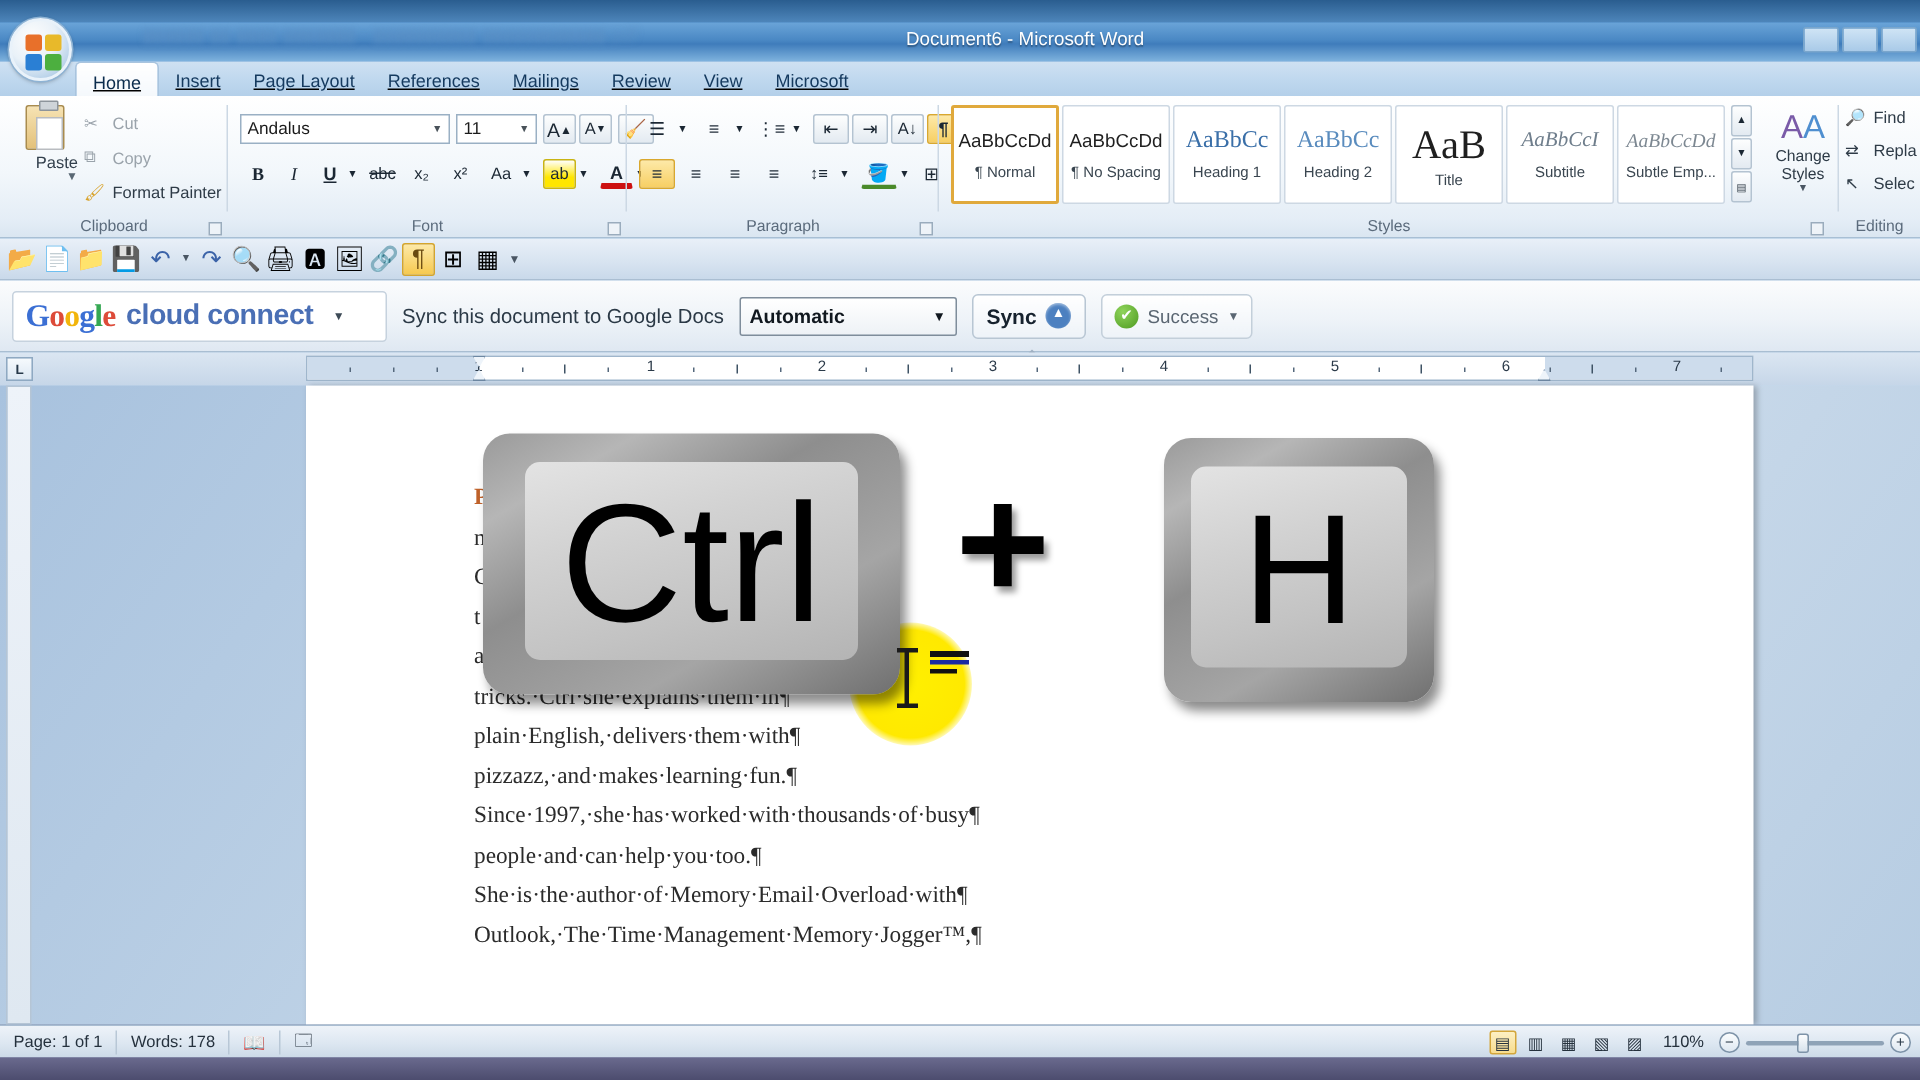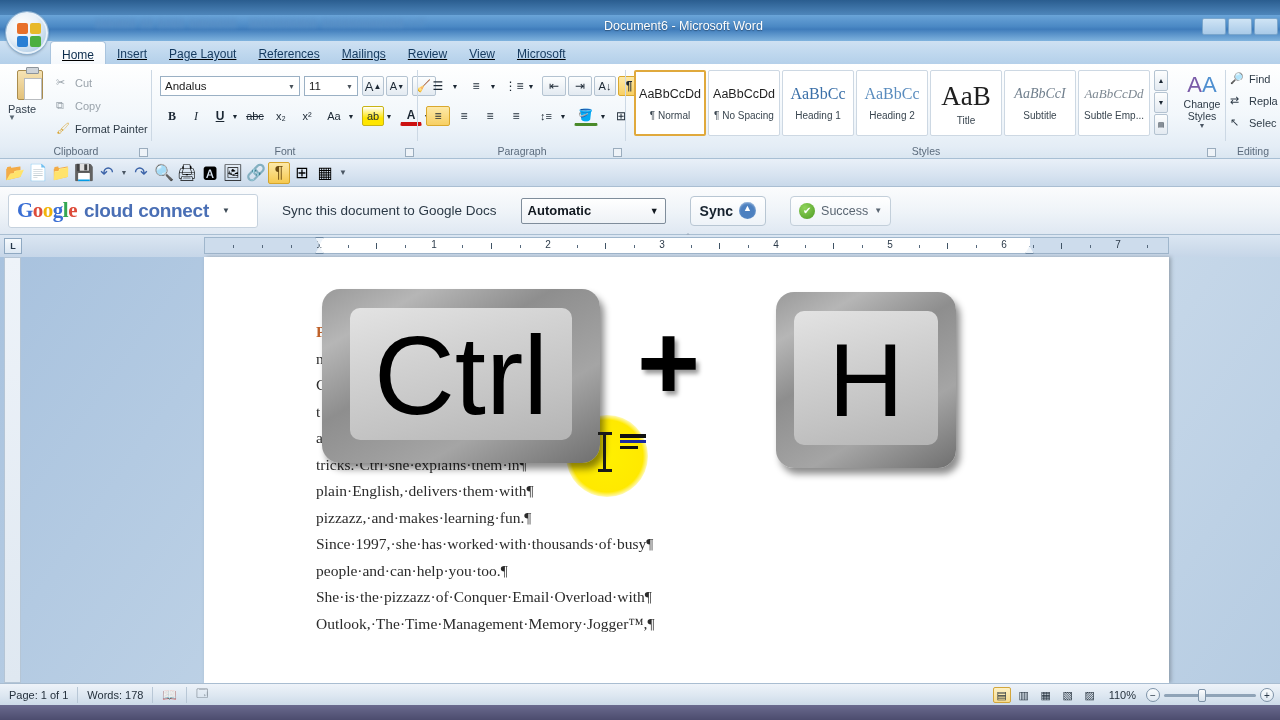--- a/index.html
+++ b/index.html
@@ -73,21 +73,21 @@
   .group { position: absolute; top: 0; height: 95px; }
   .group-label {
     position: absolute; bottom: 2px; width: 100%; text-align: center;
     font-size: 10.5px; color: #5b6b7c;
   }
   .group-sep { position: absolute; top: 6px; bottom: 18px; width: 1px; background: #ccd8e4; }
   .dlg { position: absolute; bottom: 2px; right: 4px; width: 9px; height: 9px;
          border: 1px solid #9aacbd; background: #eef3f8; }
 
   
-  .paste-btn { position: absolute; left: 8px; top: 6px; width: 44px; text-align: left; }
+  .paste-btn { position: absolute; left: 8px; top: 6px; width: 44px; text-align: right; }
   .paste-ico {
     width: 26px; height: 30px; margin: 0 auto;
     background: linear-gradient(180deg,#f6e3b4,#e3c17a);
     border: 1px solid #a98c4e; border-radius: 2px; position: relative;
   }
   .paste-ico:after {
     content:''; position:absolute; left: 6px; top: 7px; width: 16px; height: 20px;
     background: #fff; border: 1px solid #b9bcc0;
   }
   .paste-ico:before {
@@ -140,21 +140,21 @@
   }
   .qbtn { width: 22px; height: 22px; border-radius: 2px; position: relative;
           display:flex; align-items:center; justify-content:center; }
   .qbtn.active { background: linear-gradient(180deg,#fde9a8,#f6c94f); border:1px solid #d5a52c; }
 
   
   .gcc {
     position: absolute; left: 0; top: 187px; width: 1280px; height: 48px;
     background: linear-gradient(180deg,#fbfcfd 0%, #eef3f8 55%, #dfe8f2 100%);
     border-bottom: 1px solid #a9bed2;
-    display: flex; align-items: center; padding-left: 8px; gap: 24px;
+    display: flex; align-items: center; padding-left: 8px; gap: 10px;
   }
   .gcc-logo {
     height: 34px; min-width: 250px; background: #fff;
     border: 1px solid #c6d2de; border-radius: 3px;
     display: flex; align-items: center; padding: 0 8px; gap: 7px;
   }
   .g-word { font-family: "Liberation Serif", serif; font-size: 21px; letter-spacing: -.5px; }
   .g-word span { font-weight: 700; }
   .cloudconnect { font-size: 19px; color: #4a6fb5; font-weight: 700; letter-spacing: -.3px; }
   .gcc-caret { font-size: 8px; color: #3d4a56; margin-left: 6px; }
@@ -562,21 +562,21 @@
         <div class="ln heading-red">P</div>
         <div class="ln">n</div>
         <div class="ln">C</div>
         <div class="ln">t</div>
         <div class="ln">and·pulls·out·the·best·tips·and</div>
         <div class="ln">tricks.·Ctrl·she·explains·them·in¶</div>
         <div class="ln">plain·English,·delivers·them·with¶</div>
         <div class="ln">pizzazz,·and·makes·learning·fun.¶</div>
         <div class="ln">Since·1997,·she·has·worked·with·thousands·of·busy¶</div>
         <div class="ln">people·and·can·help·you·too.¶</div>
-        <div class="ln">She·is·the·pizzazz·of·Conquer·Email·Overload·with¶</div>
+        <div class="ln">She·is·the·author·of·Memory·Email·Overload·with¶</div>
         <div class="ln">Outlook,·The·Time·Management·Memory·Jogger™,¶</div>
       </div>
     </div>
   </div>
 
   <div class="cursor-hl" style="left:566px;top:415px;width:82px;height:82px"></div>
 
   <div class="key" style="left:322px;top:268px;width:278px;height:174px">
     <div class="face"></div>
     <div class="glyph" style="font-size:112px">Ctrl</div>

